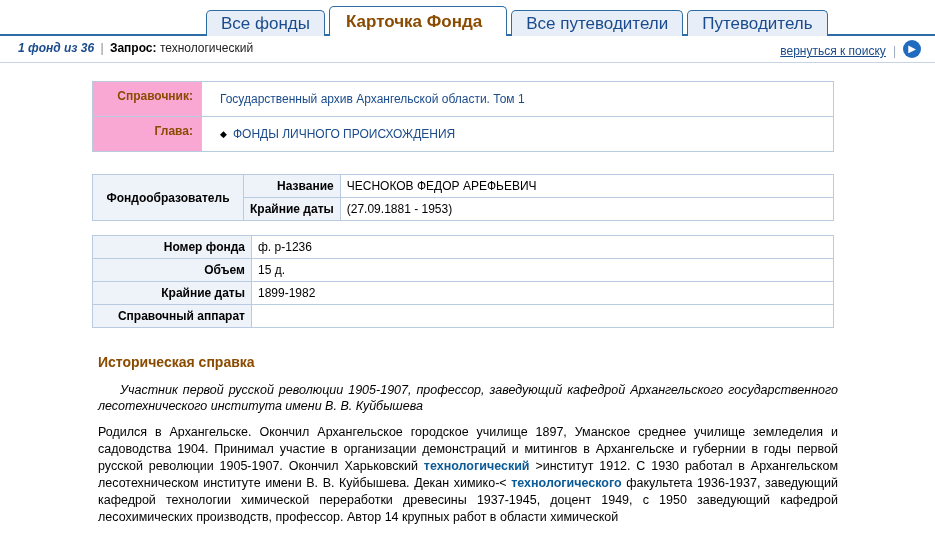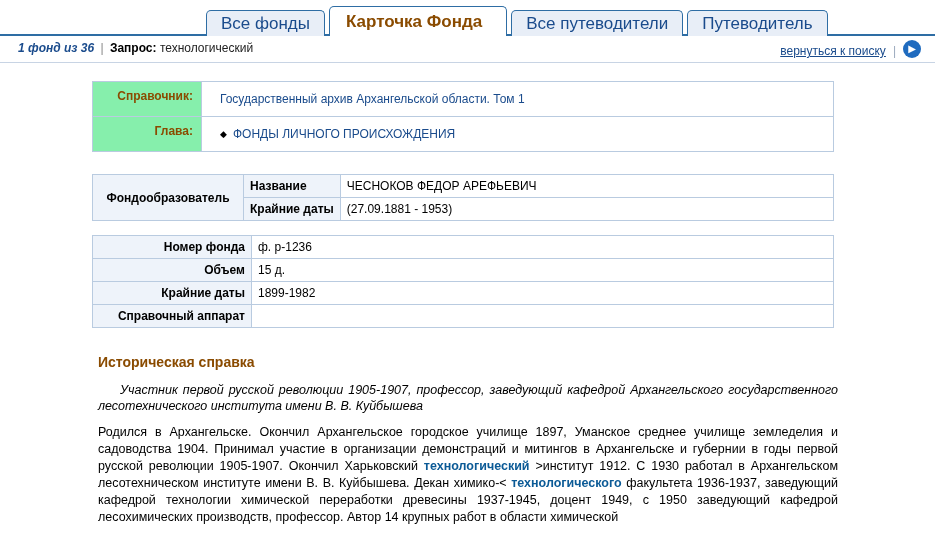--- a/index.html
+++ b/index.html
@@ -130,21 +130,21 @@
   
   .block1 {
     margin: 18px 0 0 92px;
     width: 742px;
   }
   .block1 td.lab {
     width: 92px;
     text-align: right;
     color: #8a4b00;
     font-weight: bold;
-    background: #86efac;
+    background: #f9a8d4;
     padding: 7px 8px;
     vertical-align: top;
   }
   .block1 td.val {
     background: #ffffff;
     color: #1a4b8c;
     padding: 7px 18px;
     height: 20px;
   }
   .bullet {
@@ -162,20 +162,21 @@
   .block2 td.rowspanlab {
     width: 138px;
     background: #eef3fa;
     text-align: center;
     font-weight: bold;
     font-size: 12px;
   }
   .block2 td.sublab {
     width: 58px;
     background: #eef3fa;
+    text-align: right;
     font-weight: bold;
     white-space: nowrap;
     margin-left: 19px;
   }
   .block2 td.subval {
     background: #ffffff;
   }
 
   
   .block3 {

